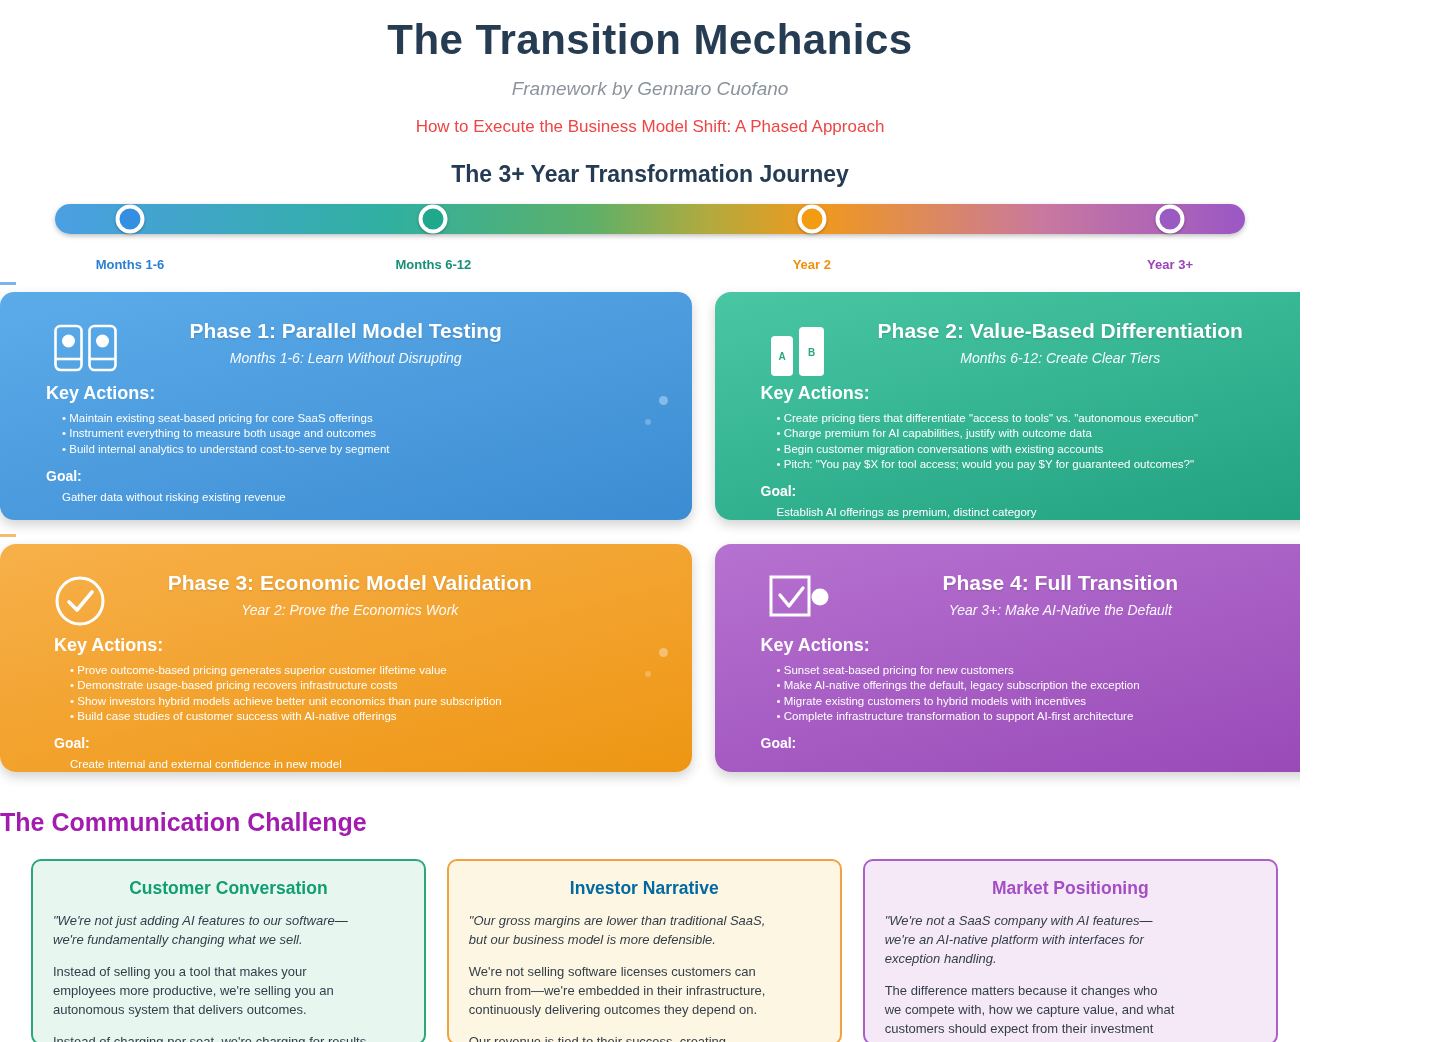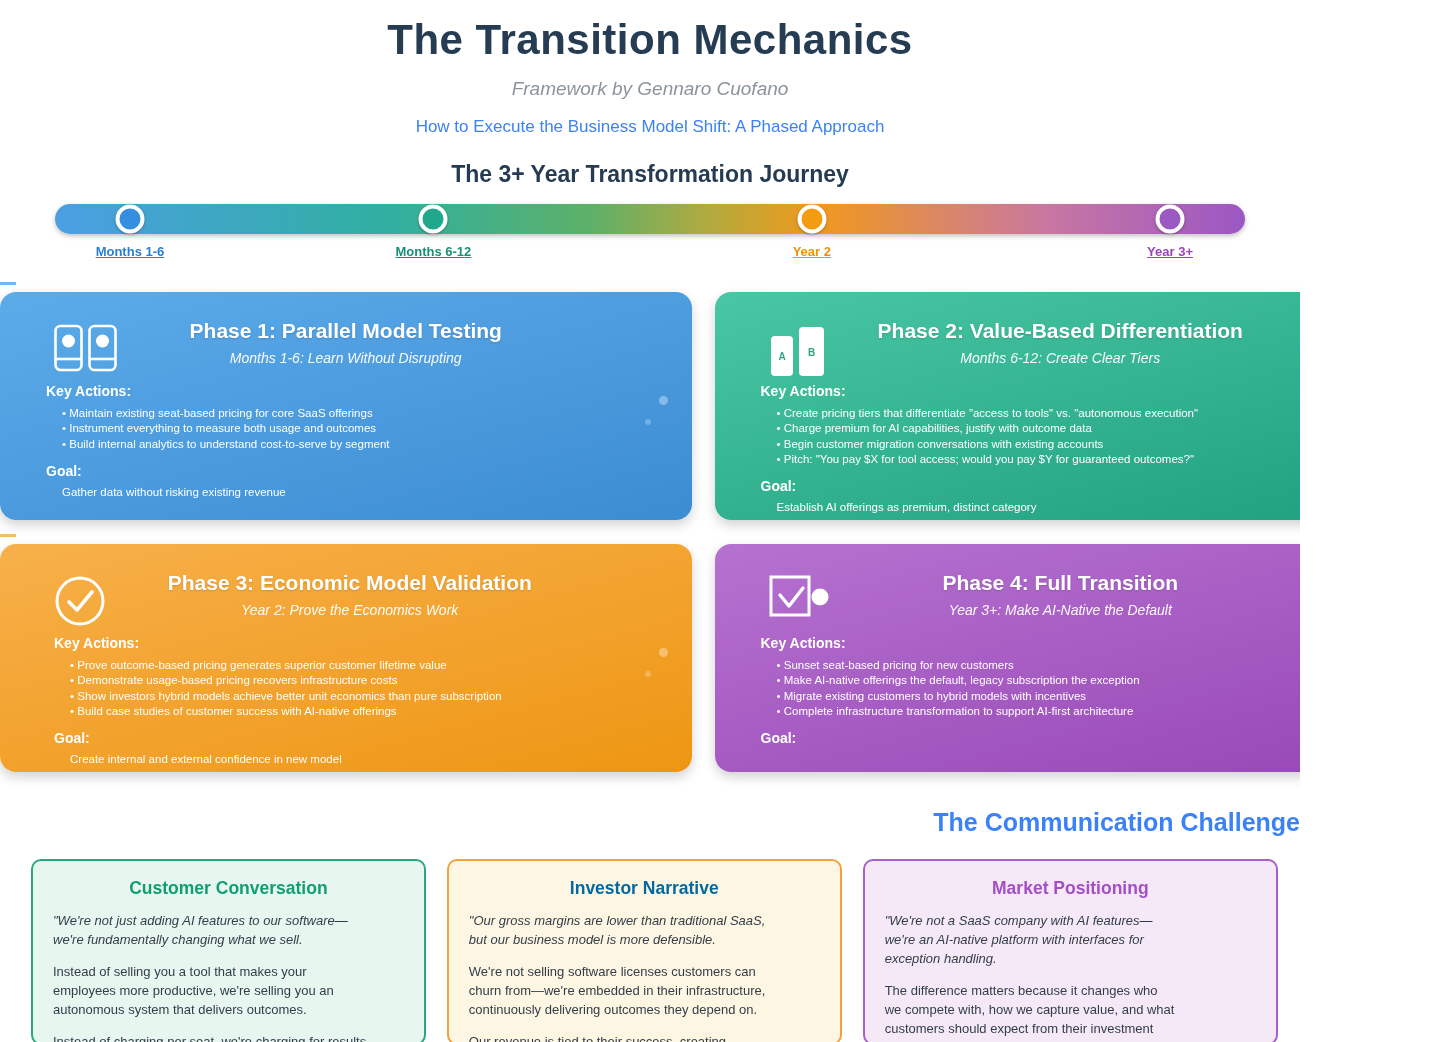--- a/index.html
+++ b/index.html
@@ -4,71 +4,71 @@
 <style>
   html,body{margin:0;padding:0;background:#ffffff;}
   .canvas{
     position:relative;width:1300px;height:1042px;background:#ffffff;
     font-family:"Liberation Sans", sans-serif;overflow:hidden;
   }
   
   .hdr{text-align:center;}
   .hdr-title{margin:0;padding-top:16px;font-size:42px;font-weight:bold;color:#253c52;letter-spacing:.5px;}
   .hdr-sub{margin-top:14px;font-size:19px;font-style:italic;color:#8b949c;}
-  .hdr-tag{margin-top:17px;font-size:17px;color:#3b82f6;}
+  .hdr-tag{margin-top:17px;font-size:17px;color:#ef4444;}
   .journey-title{margin-top:24px;font-size:23px;font-weight:bold;color:#243b53;text-align:center;}
 
   
   .timeline{position:relative;width:1190px;margin:16px auto 0;height:74px;}
   .tl-bar{
     height:30px;border-radius:15px;
     background:linear-gradient(90deg,#4b9fe3 0%,#30b0a0 28%,#5db069 45%,#b3aa3e 55%,#f0991d 64%,#c9789f 83%,#9b57c5 100%);
     box-shadow:0 2px 5px rgba(0,0,0,.25);
   }
   .ms{position:absolute;top:15px;transform:translate(-50%,-50%);width:21px;height:21px;border-radius:50%;
       border:4px solid #fff;box-shadow:0 1px 3px rgba(0,0,0,.3);}
   .ms-1{left:6.3%;background:#348fe0;}
   .ms-2{left:31.8%;background:#1fa88c;}
   .ms-3{left:63.6%;background:#f39c12;}
   .ms-4{left:93.7%;background:#9b59c2;}
-  .ms-label{position:absolute;top:40px;transform:translateX(-50%);font-size:13px;font-weight:bold;white-space:nowrap;text-decoration:underline;}
+  .ms-label{position:absolute;top:53px;transform:translateX(-50%);font-size:13px;font-weight:bold;white-space:nowrap;}
   .ms-label.l1{left:6.3%;color:#2a7fd4;}
   .ms-label.l2{left:31.8%;color:#188f77;}
   .ms-label.l3{left:63.6%;color:#f0900e;}
   .ms-label.l4{left:93.7%;color:#9b43bd;}
 
   
   .phases{width:1406px;margin:14px auto 0;display:grid;grid-template-columns:1fr 1fr;column-gap:23px;row-gap:24px;}
   .phase-card{position:relative;height:228px;border-radius:16px;color:#fff;box-sizing:border-box;
       padding:21px 24px 18px;box-shadow:0 5px 12px rgba(0,0,0,.18);}
-  .phase1{background:linear-gradient(165deg,#5cabe9 0%,#3c8cd3 100%);}
+  .phase1{background:linear-gradient(165deg,#5cabe9 0%,#3c8cd3 100%);border-radius:14px;}
   .phase2{background:linear-gradient(165deg,#49c7a5 0%,#1f9f7e 100%);}
   .phase3{background:linear-gradient(165deg,#f7b04a 0%,#ee9613 100%);padding-left:32px;}
   .phase4{background:linear-gradient(165deg,#b672d0 0%,#9747b6 100%);}
   .bracket{position:absolute;width:26px;height:24px;top:-10px;}
   .bracket.bl{left:-13px;border-left:3px solid;border-top:3px solid;border-top-left-radius:3px;}
   .bracket.br{right:-13px;border-right:3px solid;border-top:3px solid;border-top-right-radius:3px;}
   .phase1 .bracket{color:#79b4ec;}
   .phase2 .bracket{color:#66c9ab;}
   .phase3 .bracket{color:#f4bc72;}
   .phase4 .bracket{color:#bd87d6;}
   .phase-icon{position:absolute;left:54px;top:31px;}
   .phase-title{text-align:center;font-size:21px;font-weight:bold;margin:6px 0 7px;text-shadow:0 1px 2px rgba(0,0,0,.15);}
   .phase-sub{text-align:center;font-size:14px;font-style:italic;opacity:.96;margin-bottom:17px;}
-  .ka-label{font-weight:bold;font-size:14px;padding-left:22px;margin-bottom:7px;}
+  .ka-label{font-weight:bold;font-size:18px;padding-left:22px;margin-bottom:7px;}
   .ka-list{list-style:none;margin:0;padding:0 0 0 38px;font-size:11.5px;line-height:15.3px;}
   .ka-list li::before{content:"• ";}
   .goal-label{font-weight:bold;font-size:14px;padding-left:22px;margin-top:11px;}
   .goal-text{font-size:11.5px;padding-left:38px;margin-top:7px;}
   .dot{position:absolute;border-radius:50%;background:#fff;}
   .dot.d1{width:9px;height:9px;right:24px;top:104px;opacity:.35;}
   .dot.d2{width:6px;height:6px;right:41px;top:127px;opacity:.25;}
 
   
-  .comm-title{margin-top:36px;text-align:right;font-size:25px;font-weight:bold;color:#3b82f6;}
+  .comm-title{margin-top:36px;text-align:left;font-size:25px;font-weight:bold;color:#a21caf;}
   .comm-row{display:flex;gap:21px;margin:22px 22px 0 31px;}
   .comm-card{box-sizing:border-box;height:186px;border:2px solid;border-radius:10px;padding:15px 20px 12px;}
   .comm-card.c1{flex:445;background:#e7f7f0;border-color:#2aa87c;}
   .comm-card.c2{flex:445;background:#fdf6e2;border-color:#f0a23f;}
   .comm-card.c3{flex:471;background:#f5e9f8;border-color:#ab5fc9;}
   .comm-h{text-align:center;font-size:17.5px;font-weight:bold;margin:2px 0 12px;}
   .c1 .comm-h{color:#119e72;}
   .c2 .comm-h{color:#0369a1;}
   .c3 .comm-h{color:#a44ec4;}
   .comm-card p{margin:0 0 13px;font-size:13px;line-height:19px;color:#333d49;white-space:pre-line;}

